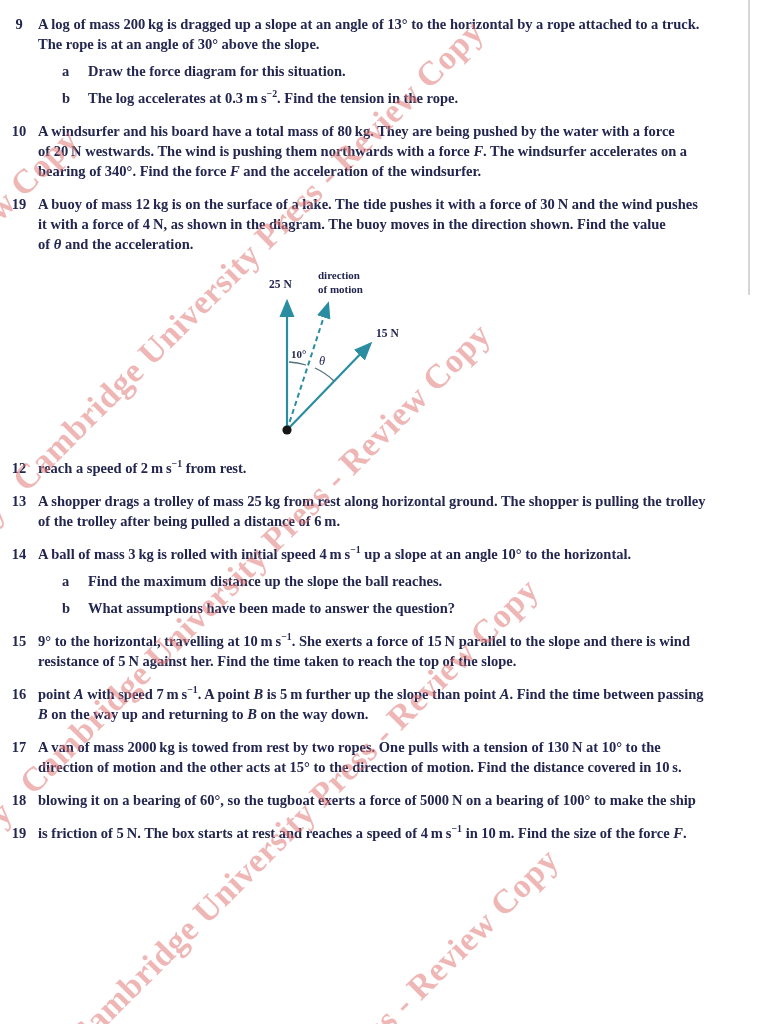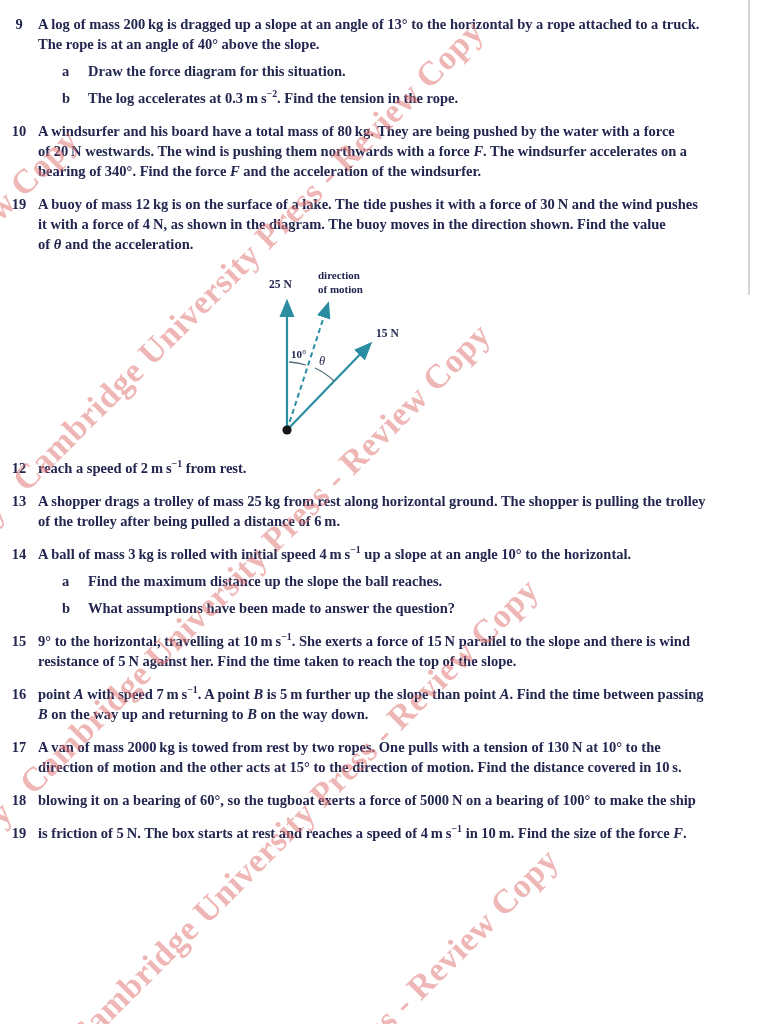--- a/index.html
+++ b/index.html
@@ -68,21 +68,21 @@
 </head>
 <body>
 
 <div class="page">
   <div class="scan-edge"></div>
   <div class="problems">
       <div class="problem">
         <div class="pnum">9</div>
         <div class="pbody">
           <div class="pline">A log of mass 200 kg is dragged up a slope at an angle of 13° to the horizontal by a rope attached to a truck.</div>
-          <div class="pline">The rope is at an angle of 40° above the slope.</div>
+          <div class="pline">The rope is at an angle of 30° above the slope.</div>
           <div class="part">
             <div class="pletter">a</div>
             <div class="pbody">
               <div class="pline">Draw the force diagram for this situation.</div>
             </div>
           </div>
           <div class="part">
             <div class="pletter">b</div>
             <div class="pbody">
               <div class="pline">The log accelerates at 0.3 m s<sup>−2</sup>. Find the tension in the rope.</div>

